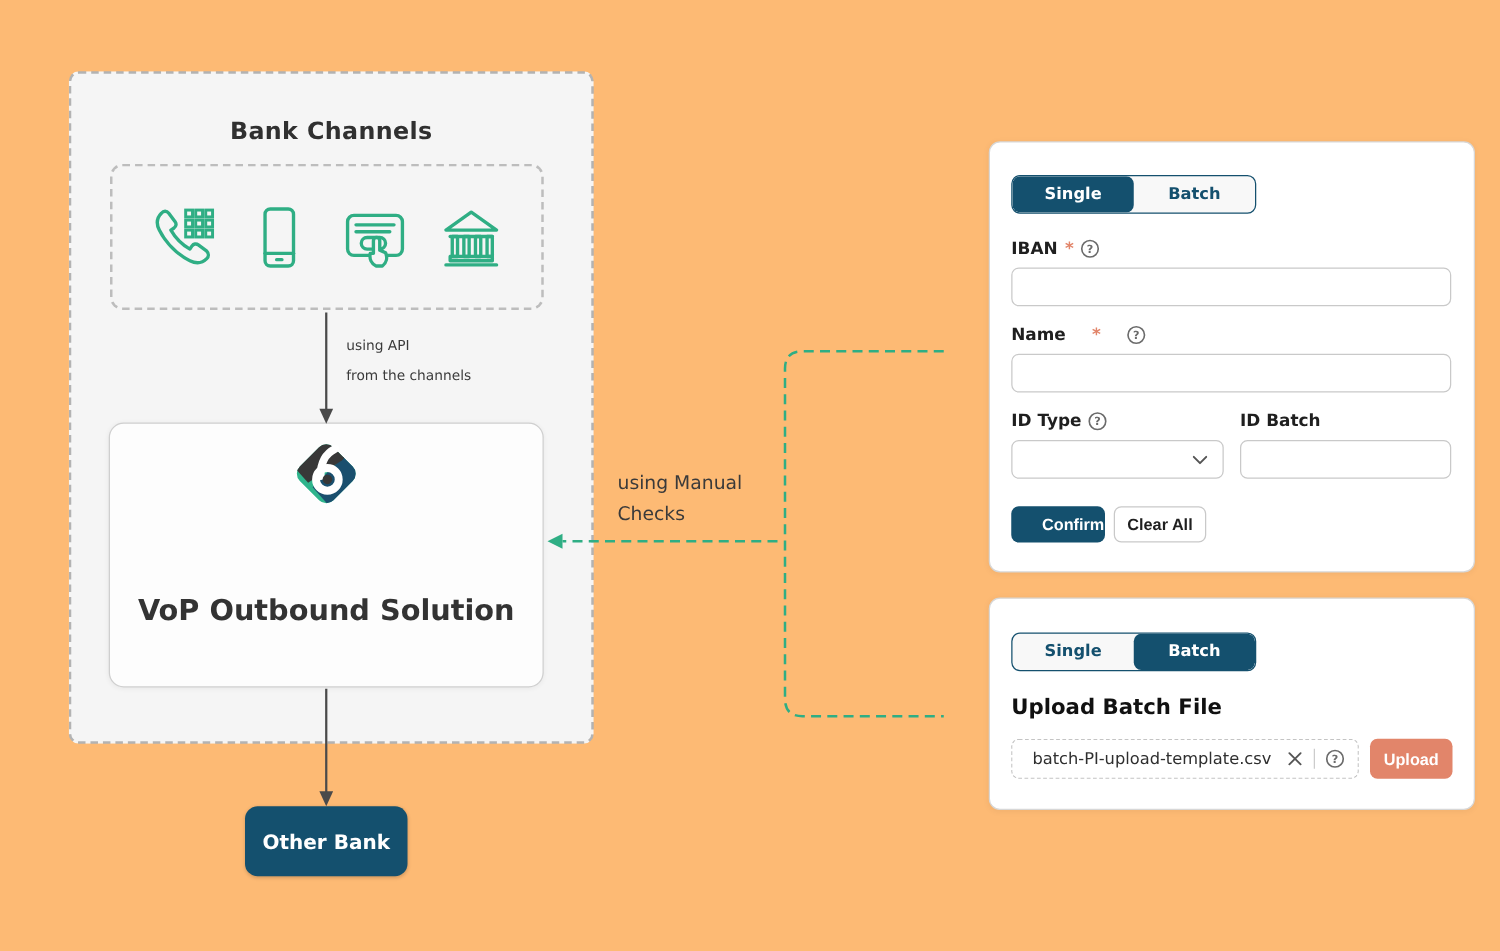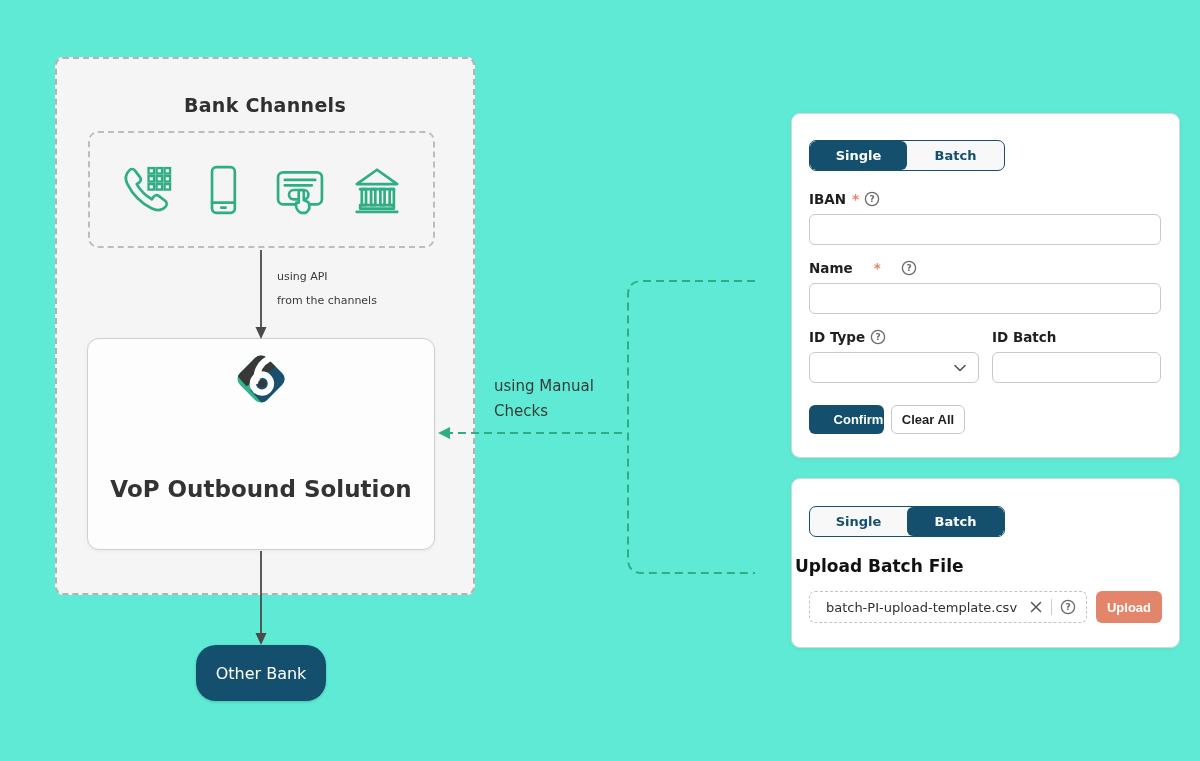--- a/index.html
+++ b/index.html
@@ -1,18 +1,18 @@
 <!DOCTYPE html>
 <html><head>
 <meta charset="utf-8">
 <style>
   * { margin:0; padding:0; box-sizing:border-box; }
   html,body { background:#fff; }
   body { font-family:"DejaVu Sans","Liberation Sans",sans-serif; }
-  .canvas { position:relative; width:1200px; height:761px; background:#5eead4; overflow:hidden; }
+  .canvas { position:relative; width:1200px; height:761px; background:#fdba74; overflow:hidden; }
 
   
   .outer-dashed {
     position:absolute; left:55px; top:57px; width:420px; height:538px;
     background:#f5f5f5; border:2.5px dashed #b3b3b3; border-radius:8px;
   }
   .bank-title {
     position:absolute; left:55px; top:94px; width:420px; text-align:center;
     font-size:19px; font-weight:600; color:#303030; letter-spacing:.3px;
   }
@@ -43,22 +43,22 @@
     font-size:23px; font-weight:700; color:#333;margin-top:48px;
   }
   .vop-bullets {
     position:absolute; left:96px; top:460px; width:330px;
     font-size:15px; color:#414141; line-height:23px; text-align:center;
   }
   .vop-bullets .b-item::before { content:"•  "; }
 
   .other-bank {
     position:absolute; left:196px; top:645px; width:130px; height:56px;
-    background:#14506E; border-radius:20px; color:#fff;
-    font-size:16px; font-weight:400; display:flex; align-items:center; justify-content:center;
+    background:#14506E; border-radius:10px; color:#fff;
+    font-size:16px; font-weight:700; display:flex; align-items:center; justify-content:center;
     box-shadow:0 1px 3px rgba(0,0,0,.18); cursor:pointer;
   }
 
   .connector-layer { position:absolute; inset:0; pointer-events:none; }
 
   
   .panel {
     position:absolute; background:#fff; border:1px solid #d7d7d7; border-radius:9px;
     box-shadow:0 1px 5px rgba(0,0,0,.05);
     margin-left:36px;
@@ -97,21 +97,21 @@
 
   .btn {
     position:absolute; height:29px; border-radius:6px; font-size:13px; font-weight:700;
     display:flex; align-items:center; justify-content:center; cursor:pointer;
     font-family:"Liberation Sans",sans-serif;
   }
   .btn-confirm { left:17px; top:291px; width:75px; background:#14506E; color:#fff;padding-left:24px; }
   .btn-clear { left:99px; top:291px; width:74px; background:#fff; color:#1f1f1f; border:1px solid #c9c9c9; }
 
   .upload-heading {
-    position:absolute; left:3px; top:77px; font-size:17px; font-weight:800; color:#111;
+    position:absolute; left:17px; top:77px; font-size:17px; font-weight:800; color:#111;
   }
   .file-field {
     position:absolute; left:17px; top:112px; width:278px; height:32px;
     border:1.5px dashed #c4c4c4; border-radius:6px; background:#fff;
     display:flex; align-items:center; padding:0 10px 0 12px; gap:8px;
   }
   .file-name { flex:1; font-size:13px; color:#2f2f2f; white-space:nowrap; overflow:hidden;text-align:center; }
   .file-x { width:14px; height:14px; cursor:pointer; }
   .file-div { width:1px; height:16px; background:#ccc; }
   .btn-upload {

